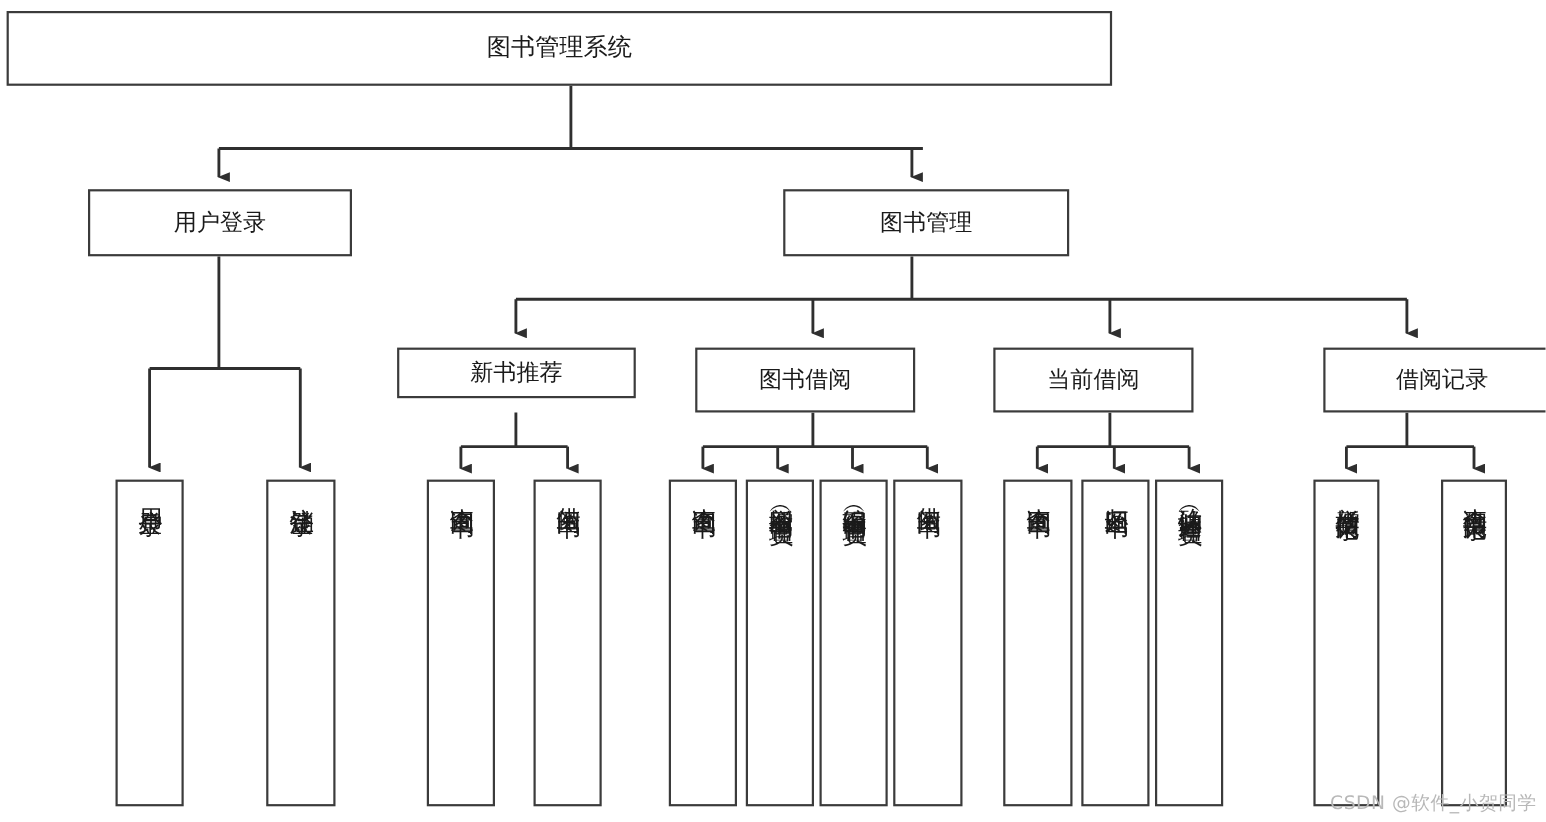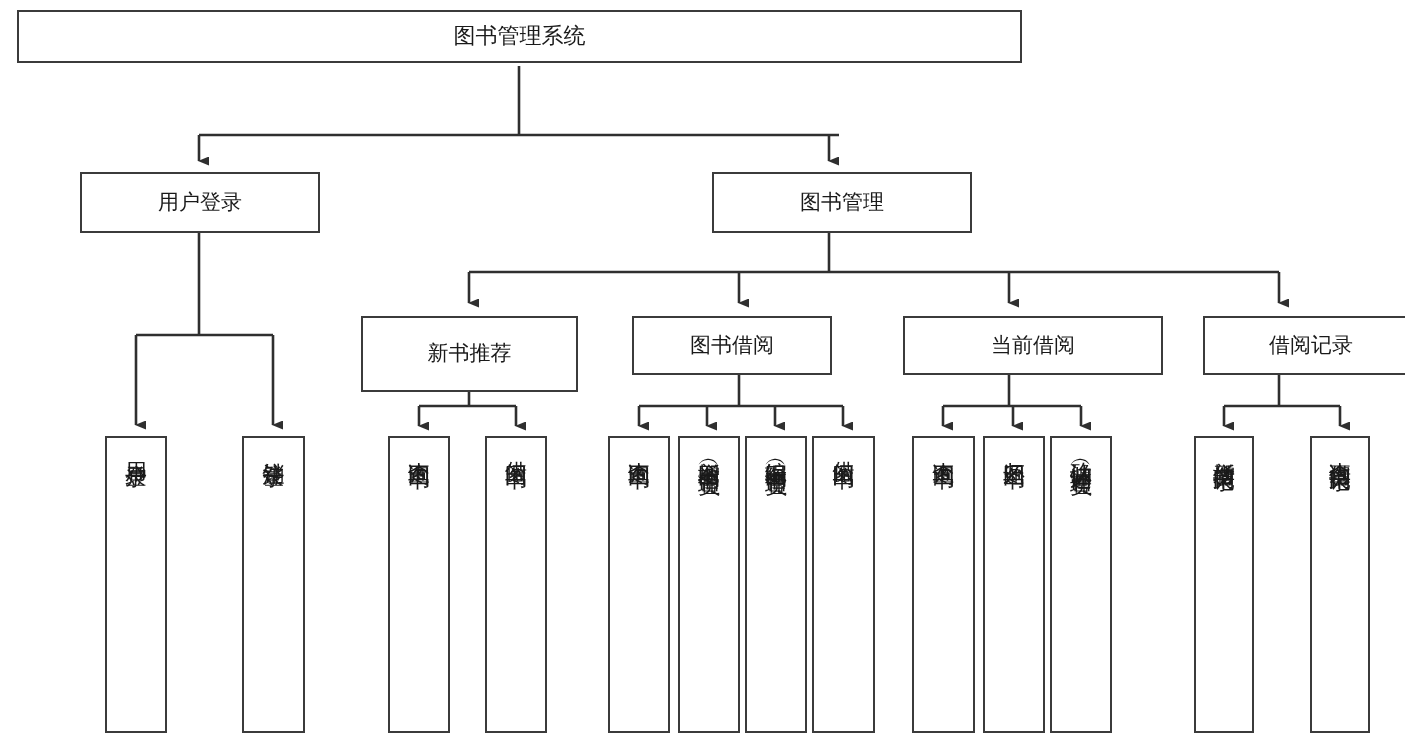--- a/index.html
+++ b/index.html
@@ -119,41 +119,41 @@
       <path d="M1013,406 L1013,426" marker-end="url(#arrowhead)"></path>
       <path d="M1081,406 L1081,426" marker-end="url(#arrowhead)"></path>
 
       <path d="M1279,375 L1279,406"></path>
       <path d="M1224,406 L1340,406"></path>
       <path d="M1224,406 L1224,426" marker-end="url(#arrowhead)"></path>
       <path d="M1340,406 L1340,426" marker-end="url(#arrowhead)"></path>
     </g>
   </svg>
 
-  <div class="node root horizontal" style="left:17px; top:10px; width:1005px; height:53px;">
+  <div class="node root horizontal" style="left:6px; top:10px; width:1005px; height:68px;">
     <span class="label">图书管理系统</span>
   </div>
 
   <div class="node horizontal" style="left:80px; top:172px; width:240px; height:61px;">
     <span class="label">用户登录</span>
   </div>
 
   <div class="node horizontal" style="left:712px; top:172px; width:260px; height:61px;">
     <span class="label">图书管理</span>
   </div>
 
-  <div class="node horizontal" style="left:361px; top:316px; width:217px; height:76px;">
+  <div class="node horizontal" style="left:361px; top:316px; width:217px; height:46px;">
     <span class="label">新书推荐</span>
   </div>
 
   <div class="node horizontal" style="left:632px; top:316px; width:200px; height:59px;">
     <span class="label">图书借阅</span>
   </div>
 
-  <div class="node horizontal" style="left:903px; top:316px; width:260px; height:59px;">
+  <div class="node horizontal" style="left:903px; top:316px; width:182px; height:59px;">
     <span class="label">当前借阅</span>
   </div>
 
   <div class="node horizontal" style="left:1172px; top:316px; width:216px; height:59px;margin-left:31px;">
     <span class="label">借阅记录</span>
   </div>
 
   <div class="node vertical" style="left:105px; top:436px; width:62px; height:297px;">
     <span class="label">用户登录</span>
   </div>
@@ -199,14 +199,15 @@
   </div>
 
   <div class="node vertical" style="left:1194px; top:436px; width:60px; height:297px;">
     <span class="label">新增借阅记录</span>
   </div>
 
   <div class="node vertical" style="left:1310px; top:436px; width:60px; height:297px;">
     <span class="label">查询借阅记录</span>
   </div>
 
+  <div id="watermark">CSDN @软件_小贺同学</div>
 
 </div>
 
 </body></html>

